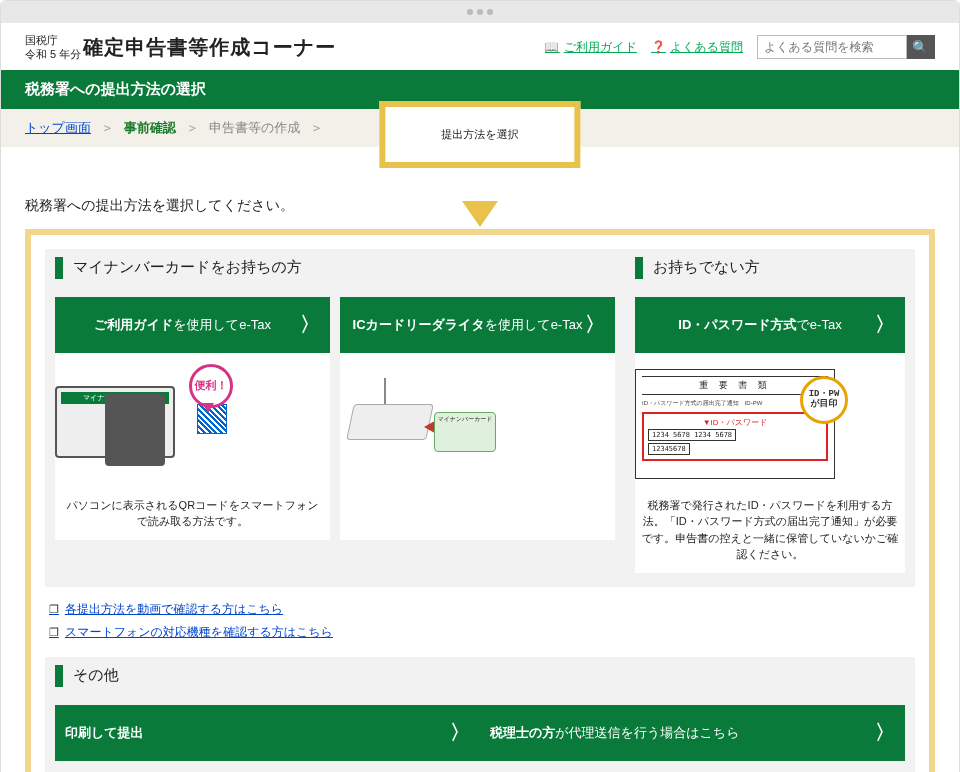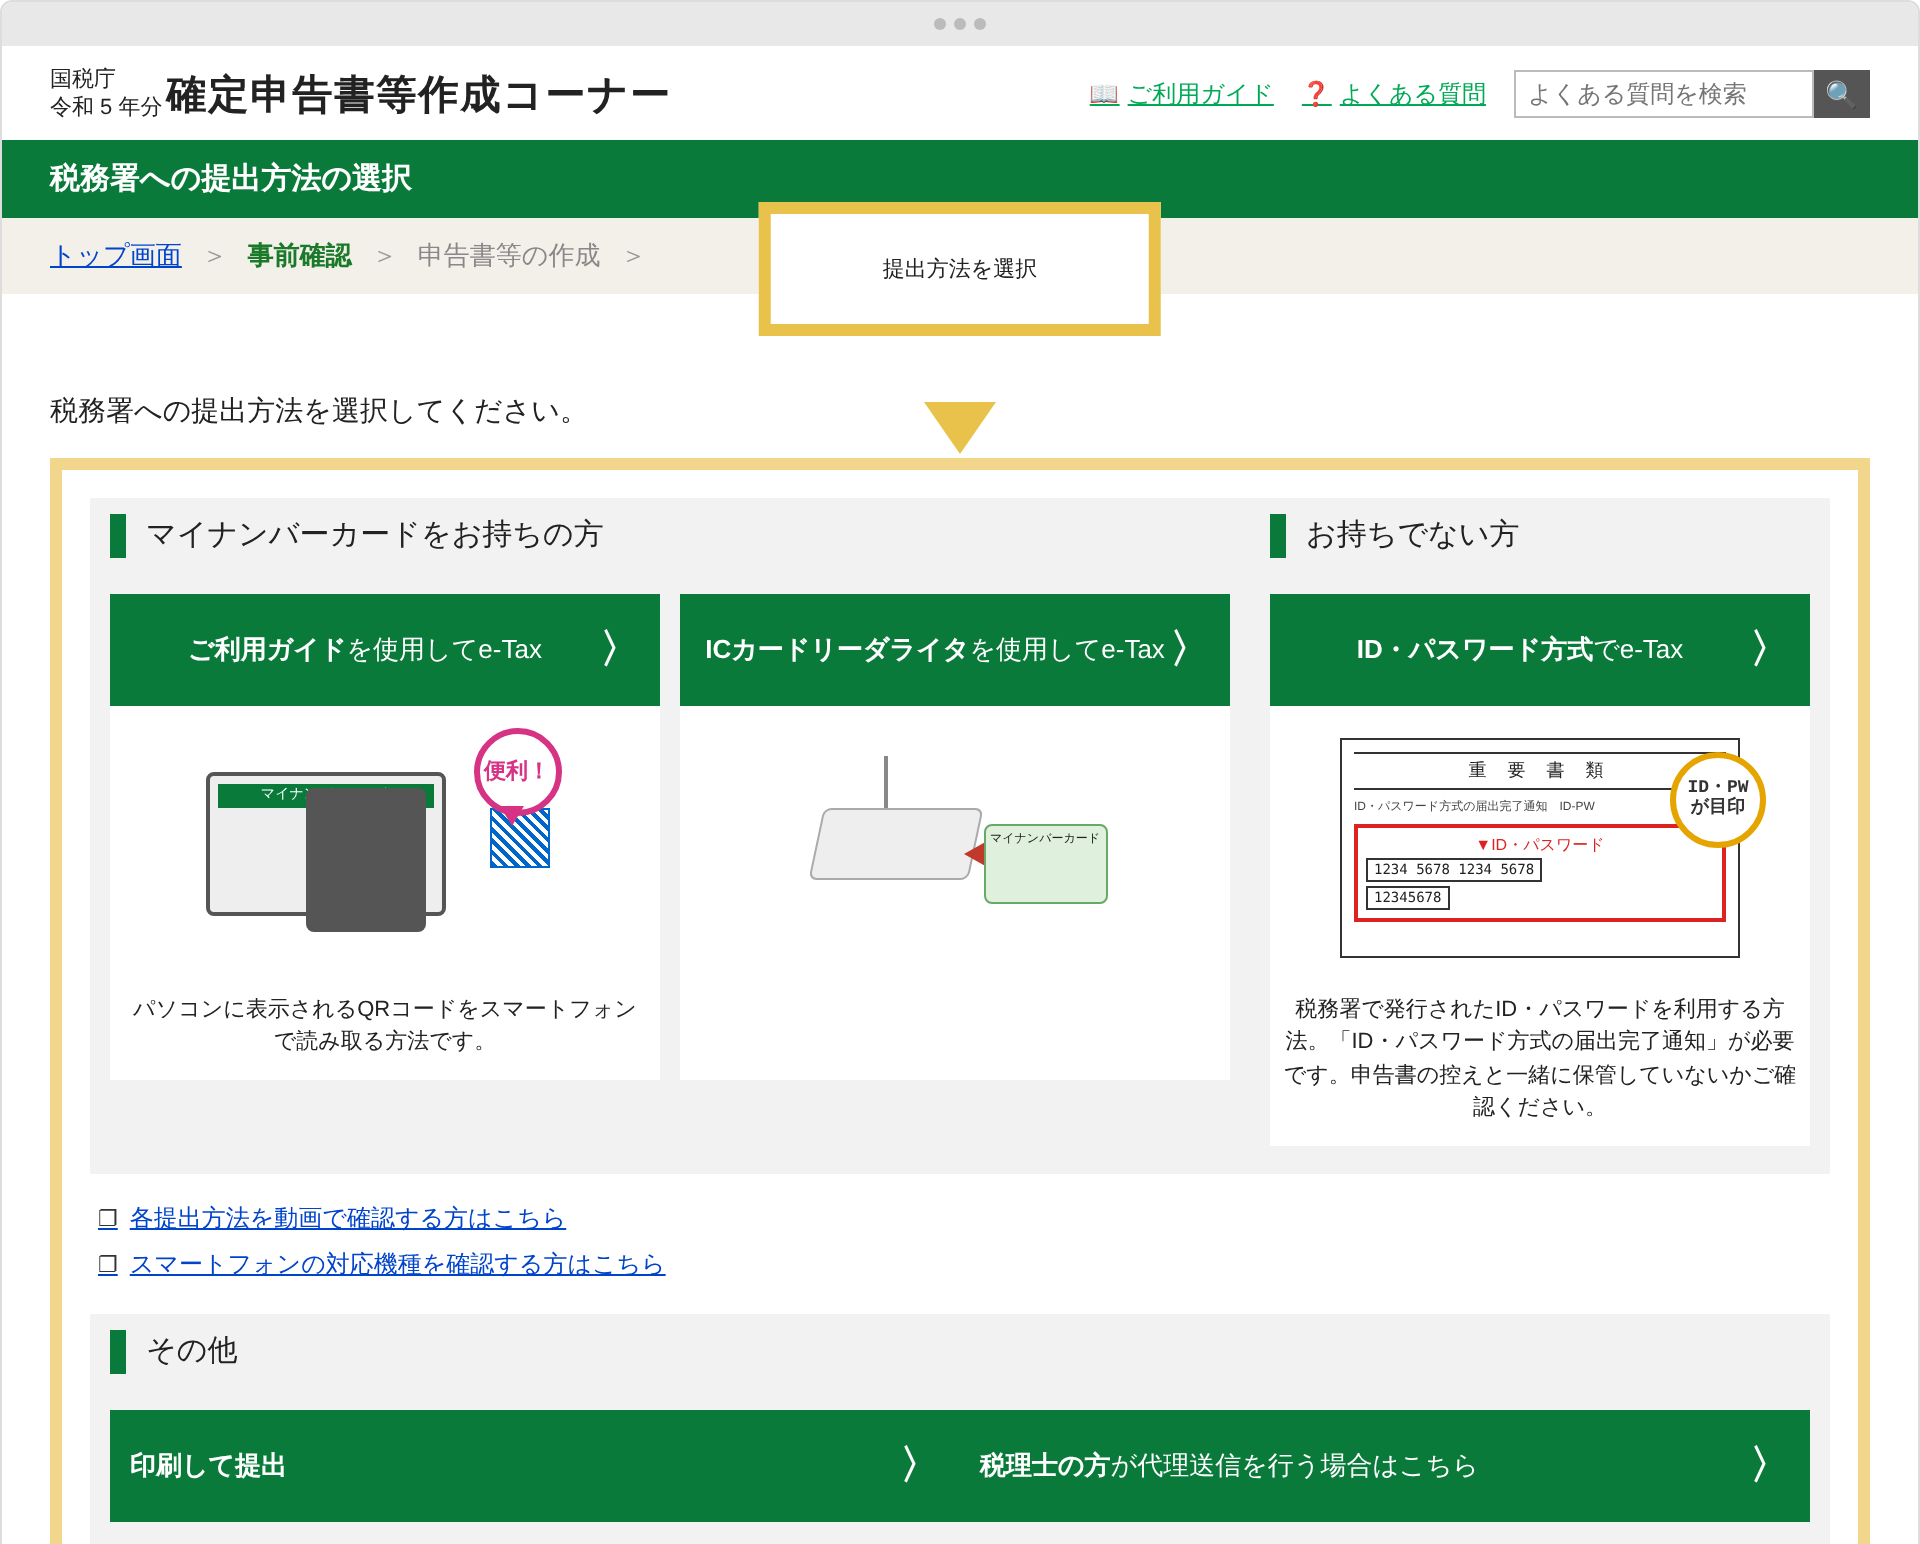--- a/index.html
+++ b/index.html
@@ -48,21 +48,21 @@
 
 .cards-row { display: flex; gap: 10px; padding: 10px 10px 0; }
 .card { flex: 1; background: #fff; display: flex; flex-direction: column; }
 .card-single { padding: 10px 10px 0; }
 
 .option-btn { background: #0a7a3a; color: #fff; padding: 12px 10px; display: flex; align-items: center; justify-content: space-between; cursor: pointer; min-height: 56px; }
 .option-btn .lbl { font-size: 13px; line-height: 1.4; text-align: center; flex: 1; }
 .option-btn .lbl b { font-weight: bold; }
 .chev { font-size: 20px; font-weight: bold; }
 
-.card-img { height: 130px; display: flex; align-items: center; justify-content: center; background: #fff; margin-top: 6px; position: relative; }
+.card-img { height: 130px; display: flex; align-items: center; background: #fff; margin-top: 6px; position: relative; }
 .card-desc { font-size: 11px; text-align: center; padding: 8px 6px 10px; line-height: 1.5; }
 
 
 .illus-phone { width: 180px; height: 100px; position: relative; }
 .illus-phone .pc { position:absolute; left:0; top:12px; width:120px; height:72px; border:2px solid #555; border-radius:4px; background:#eee;}
 .illus-phone .pc-top{position:absolute;left:4px;top:4px;right:4px;height:12px;background:#0a7a3a;color:#fff;font-size:7px;text-align:center;line-height:12px;}
 .illus-phone .phone{position:absolute;left:50px;top:20px;width:60px;height:72px;background:#555;border-radius:4px;}
 .illus-phone .qr{position:absolute;right:8px;top:30px;width:30px;height:30px;border:1px solid #06c;background:repeating-linear-gradient(45deg,#06c 0 2px,#fff 2px 4px);}
 .illus-phone .badge{position:absolute;right:2px;top:-10px;width:44px;height:44px;border:3px solid #d63384;border-radius:50%;background:#fff;display:flex;align-items:center;justify-content:center;font-size:11px;color:#d63384;font-weight:bold;}
 .illus-phone .badge::after{content:"";position:absolute;bottom:-8px;left:10px;width:0;height:0;border-left:6px solid transparent;border-right:6px solid transparent;border-top:10px solid #d63384;}

